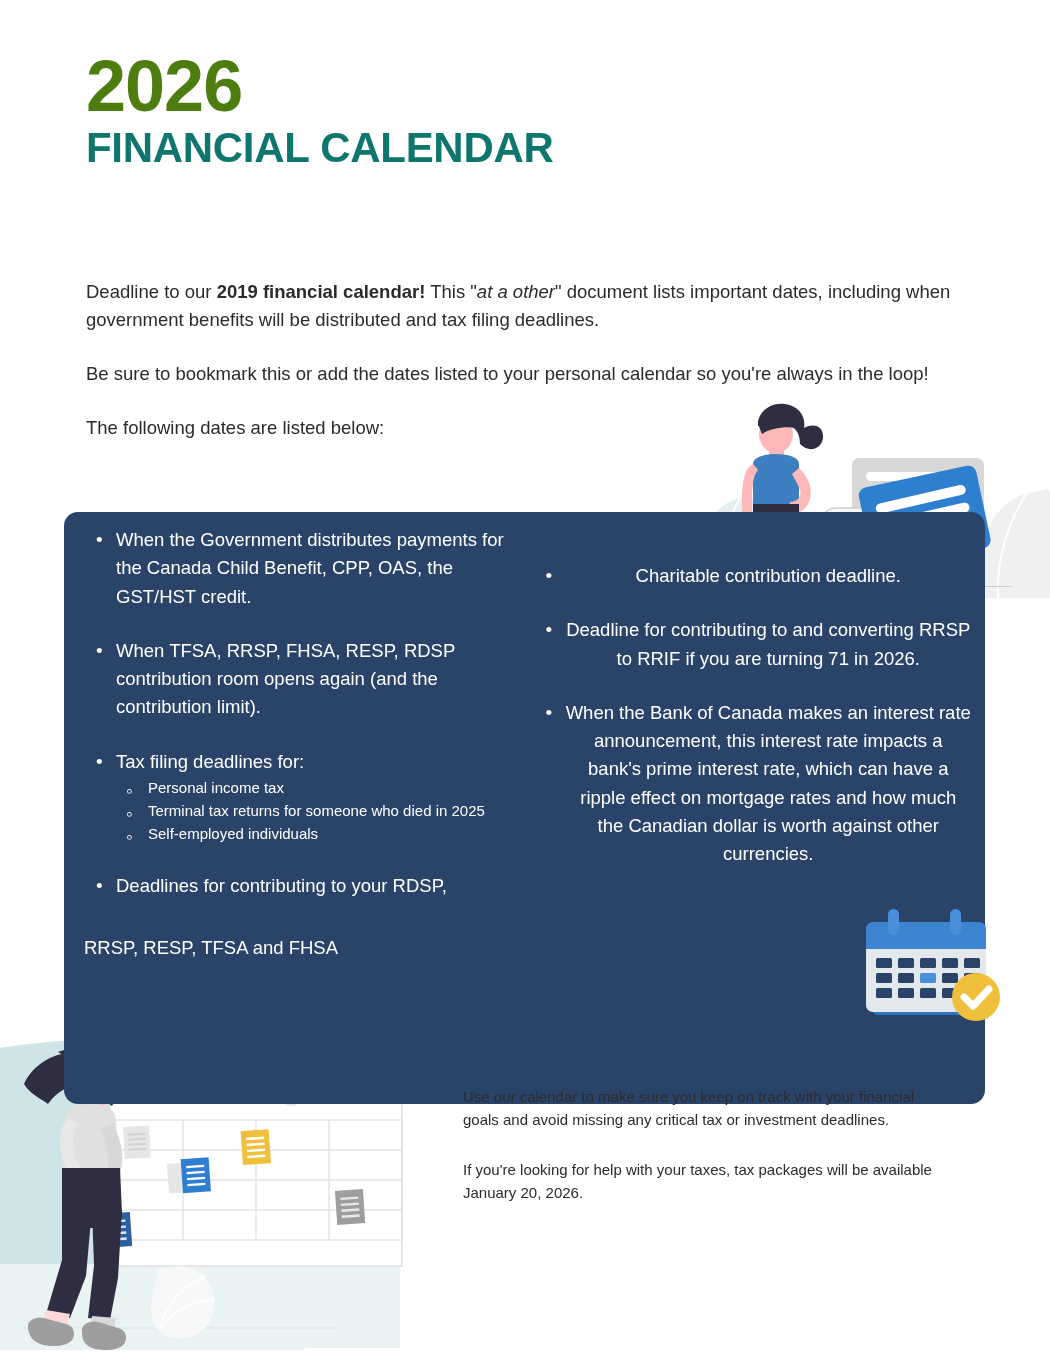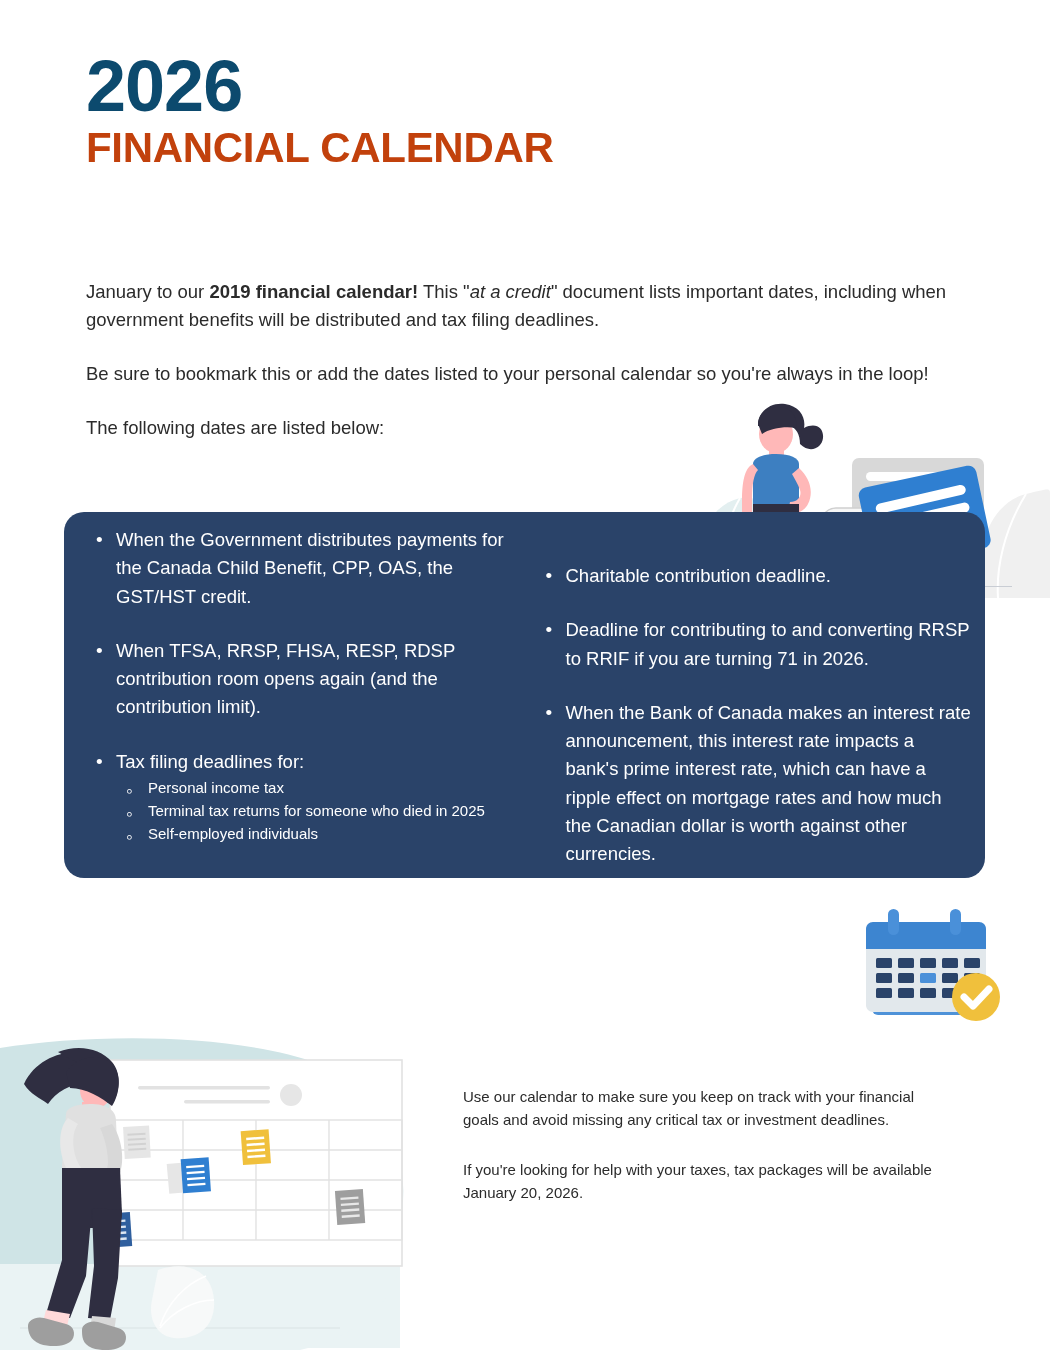--- a/index.html
+++ b/index.html
@@ -23,28 +23,28 @@
   
   .header {
     position: absolute;
     left: 86px;
     top: 52px;
     width: 800px;
   }
   .title-year {
     font-size: 72px;
     font-weight: 700;
-    color: #0c4a6e;
+    color: #4d7c0f;
     line-height: 0.95;
     letter-spacing: -1px;
   }
   .title-main {
     font-size: 42px;
     font-weight: 700;
-    color: #c2410c;
+    color: #0f766e;
     line-height: 1.15;
     letter-spacing: -0.3px;
     margin-top: 4px;
   }
 
   
   .intro {
     position: absolute;
     left: 86px;
     top: 278px;
@@ -68,36 +68,36 @@
     height: 200px;
     z-index: 1;
   }
 
   
   .callout {
     position: absolute;
     left: 64px;
     top: 512px;
     width: 921px;
-    height: 366px;
+    height: 592px;
     background: #2a4369;
-    border-radius: 20px;
+    border-radius: 14px;
     z-index: 3;
   }
   .callout-cols {
     position: absolute;
     inset: 0;
     display: flex;
     padding: 14px 8px 14px 14px;
   }
   .col {
     width: 50%;
     padding: 0 6px;
   }
-  .col-right { padding-top: 36px; }
+  .col-right { padding-top: 36px; text-align: center; }
 
   ul.b1 {
     list-style: none;
     color: #ffffff;
     font-size: 18.5px;
     line-height: 1.53;
   }
   ul.b1 > li {
     position: relative;
     padding-left: 32px;
@@ -225,21 +225,21 @@
 
         <path d="M123 106 L169 106 L169 150 C169 158 162 162 156 162 L134 162 C127 162 123 156 123 148 Z" fill="#2f2e41"></path>
         <rect x="123" y="140" width="46" height="60" fill="#2f2e41"></rect>
       </g>
     </svg>
   </div>
 
   <div style="position:absolute;left:930px;top:586px;width:82px;height:1px;background:#c9cdd4;z-index:1;"></div>
 
   <div class="intro">
-    <p><span>January to our </span><b>2019 financial calendar!</b><span> This "</span><i>at a credit</i><span>" document lists important dates, including when government benefits will be distributed and tax filing deadlines.</span></p>
+    <p><span>Deadline to our </span><b>2019 financial calendar!</b><span> This "</span><i>at a other</i><span>" document lists important dates, including when government benefits will be distributed and tax filing deadlines.</span></p>
     <p>Be sure to bookmark this or add the dates listed to your personal calendar so you're always in the loop!</p>
     <p class="lede">The following dates are listed below:</p>
   </div>
 
   <div class="callout">
     <div class="callout-cols">
 
       <div class="col col-left">
         <ul class="b1">
           <li>

